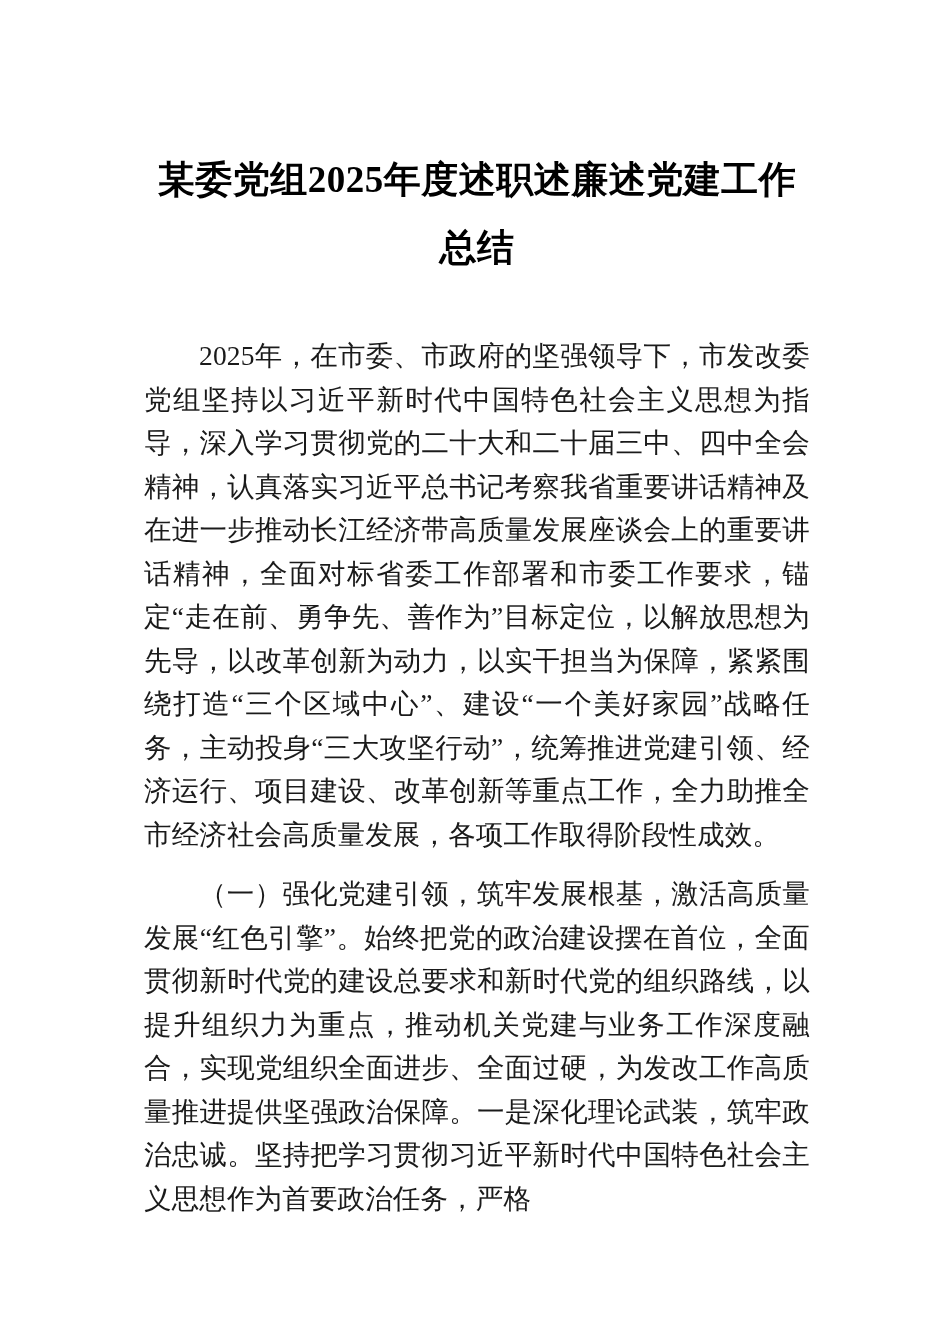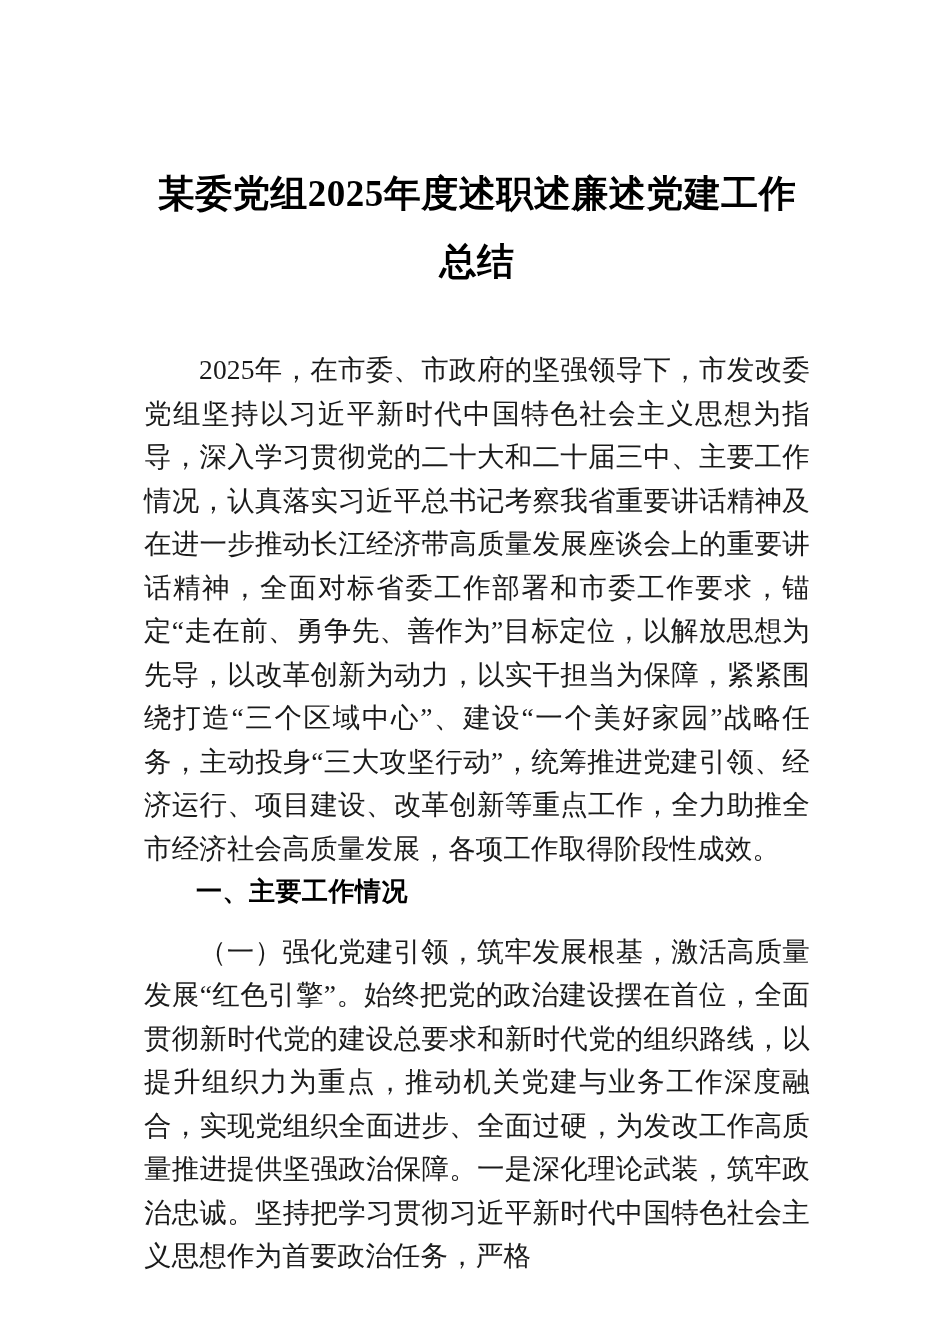--- a/index.html
+++ b/index.html
@@ -14,21 +14,21 @@
     width: 950px;
     height: 1344px;
     background: #ffffff;
     overflow: hidden;
     box-sizing: border-box;
   }
 
   .content {
     position: absolute;
     left: 144px;
-    top: 14px;
+    top: 0;
     width: 666px;
   }
 
   
   .doc-title {
     margin: 0;
     padding: 0;
     font-family: "Liberation Serif", "DejaVu Serif", serif;
     font-weight: bold;
     font-size: 37px;
@@ -76,20 +76,19 @@
   }
 </style>
 </head>
 <body>
 
 <div class="page">
   <div class="content">
 
     <h1 class="doc-title">某委党组2025年度述职述廉述党建工作总结</h1>
 
-    <p class="para para-first">2025年，在市委、市政府的坚强领导下，市发改委党组坚持以习近平新时代中国特色社会主义思想为指导，深入学习贯彻党的二十大和二十届三中、主要工作情况，认真落实习近平总书记考察我省重要讲话精神及在进一步推动长江经济带高质量发展座谈会上的重要讲话精神，全面对标省委工作部署和市委工作要求，锚定“走在前、勇争先、善作为”目标定位，以解放思想为先导，以改革创新为动力，以实干担当为保障，紧紧围绕打造“三个区域中心”、建设“一个美好家园”战略任务，主动投身“三大攻坚行动”，统筹推进党建引领、经济运行、项目建设、改革创新等重点工作，全力助推全市经济社会高质量发展，各项工作取得阶段性成效。</p>
+    <p class="para para-first">2025年，在市委、市政府的坚强领导下，市发改委党组坚持以习近平新时代中国特色社会主义思想为指导，深入学习贯彻党的二十大和二十届三中、四中全会精神，认真落实习近平总书记考察我省重要讲话精神及在进一步推动长江经济带高质量发展座谈会上的重要讲话精神，全面对标省委工作部署和市委工作要求，锚定“走在前、勇争先、善作为”目标定位，以解放思想为先导，以改革创新为动力，以实干担当为保障，紧紧围绕打造“三个区域中心”、建设“一个美好家园”战略任务，主动投身“三大攻坚行动”，统筹推进党建引领、经济运行、项目建设、改革创新等重点工作，全力助推全市经济社会高质量发展，各项工作取得阶段性成效。</p>
 
-    <h2 class="sec-heading">一、主要工作情况</h2>
 
     <p class="para para-after-heading">（一）强化党建引领，筑牢发展根基，激活高质量发展“红色引擎”。始终把党的政治建设摆在首位，全面贯彻新时代党的建设总要求和新时代党的组织路线，以提升组织力为重点，推动机关党建与业务工作深度融合，实现党组织全面进步、全面过硬，为发改工作高质量推进提供坚强政治保障。一是深化理论武装，筑牢政治忠诚。坚持把学习贯彻习近平新时代中国特色社会主义思想作为首要政治任务，严格</p>
 
   </div>
 </div>
 
 </body></html>

